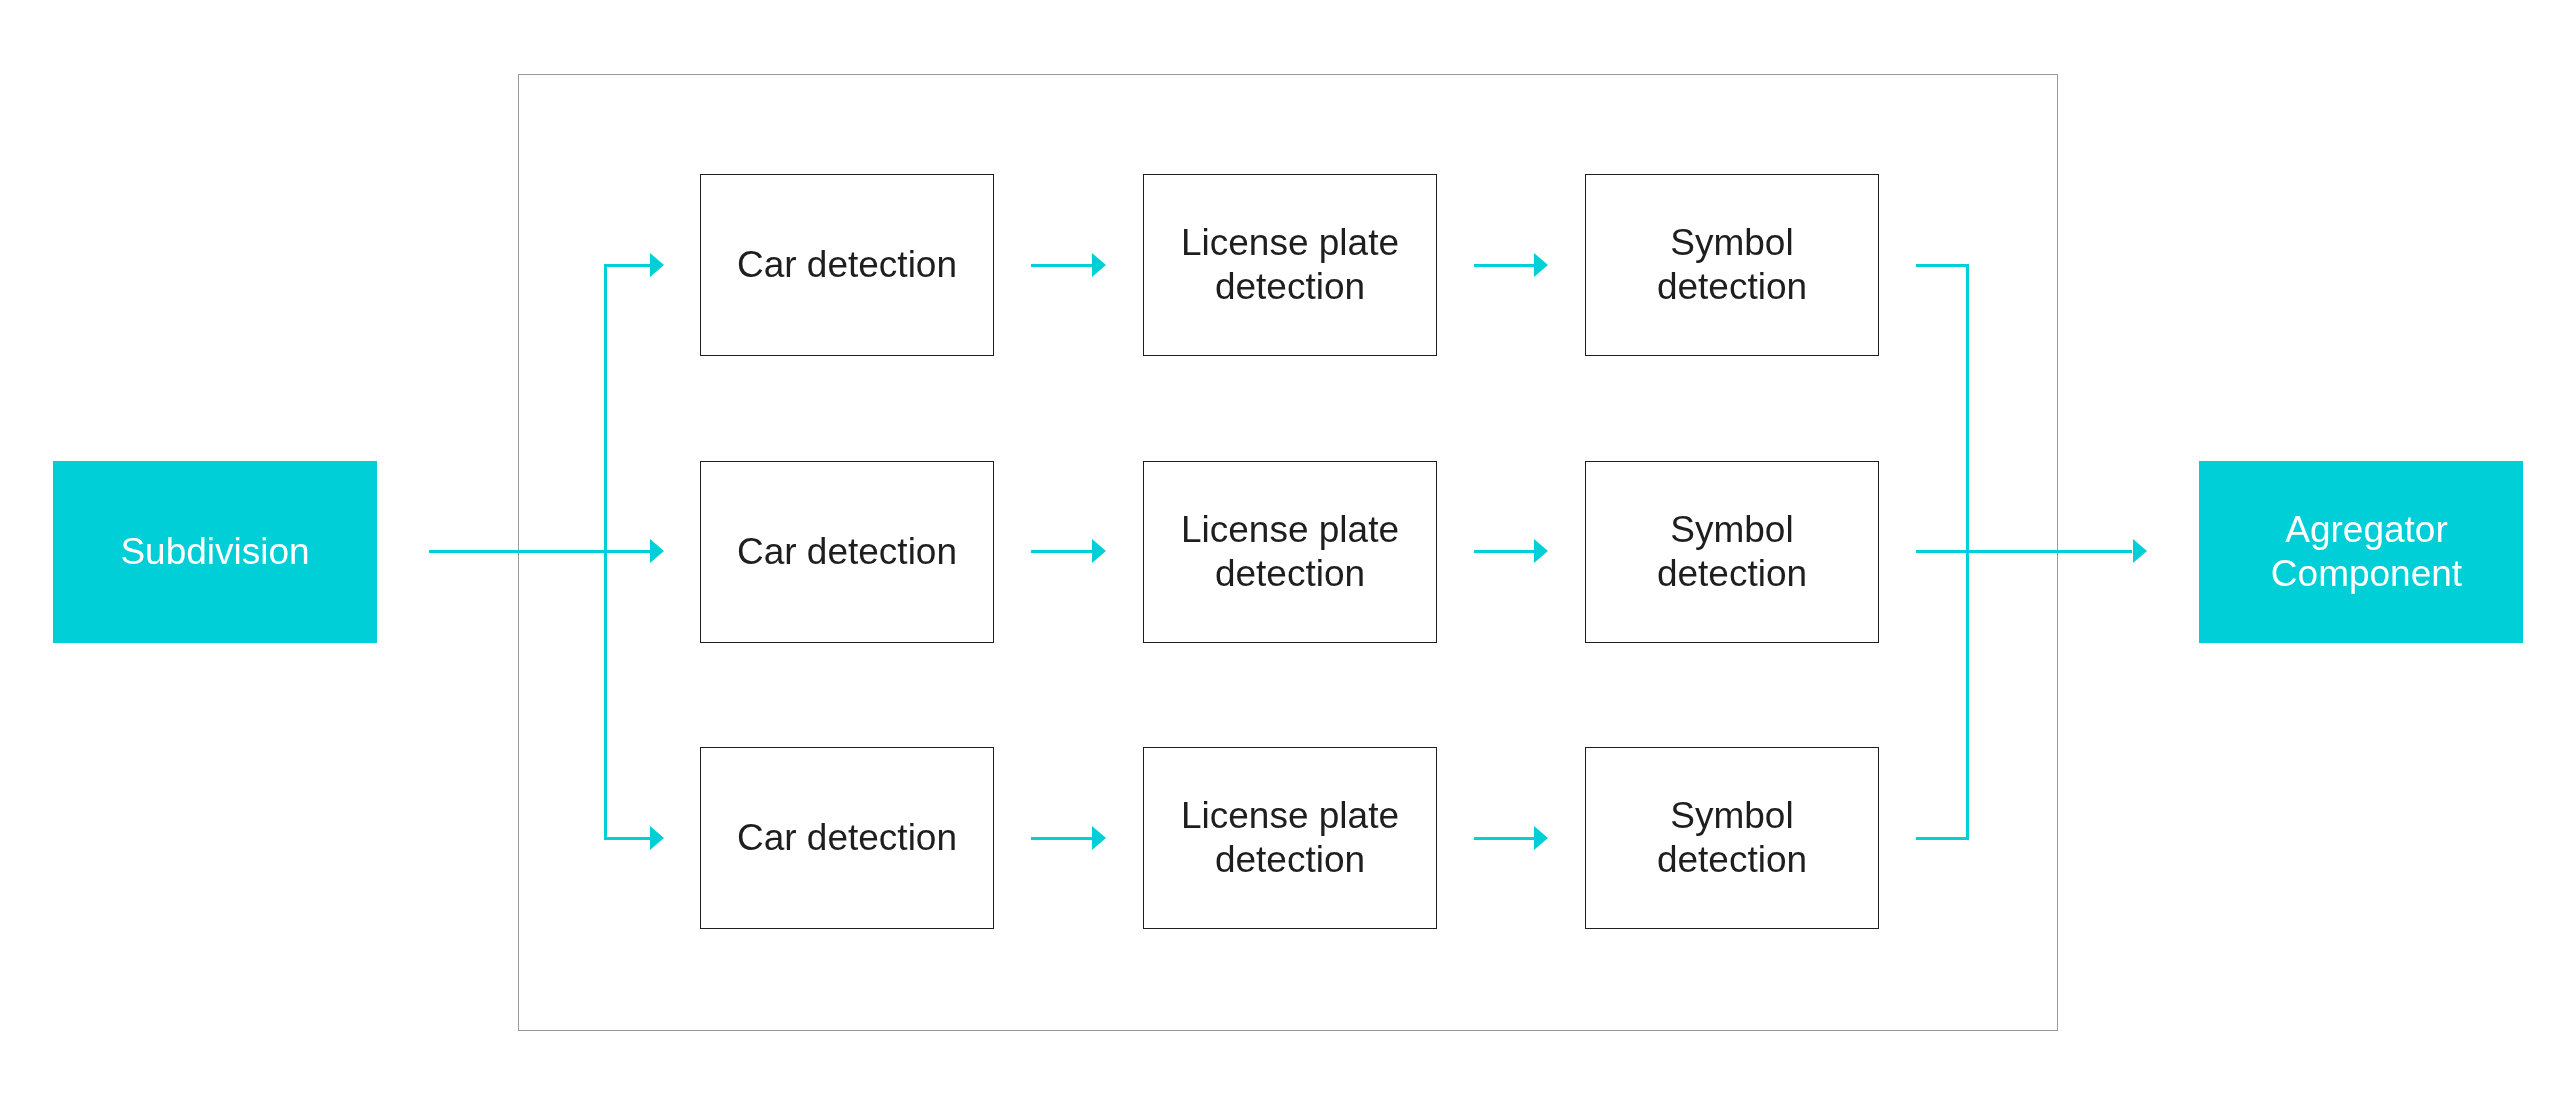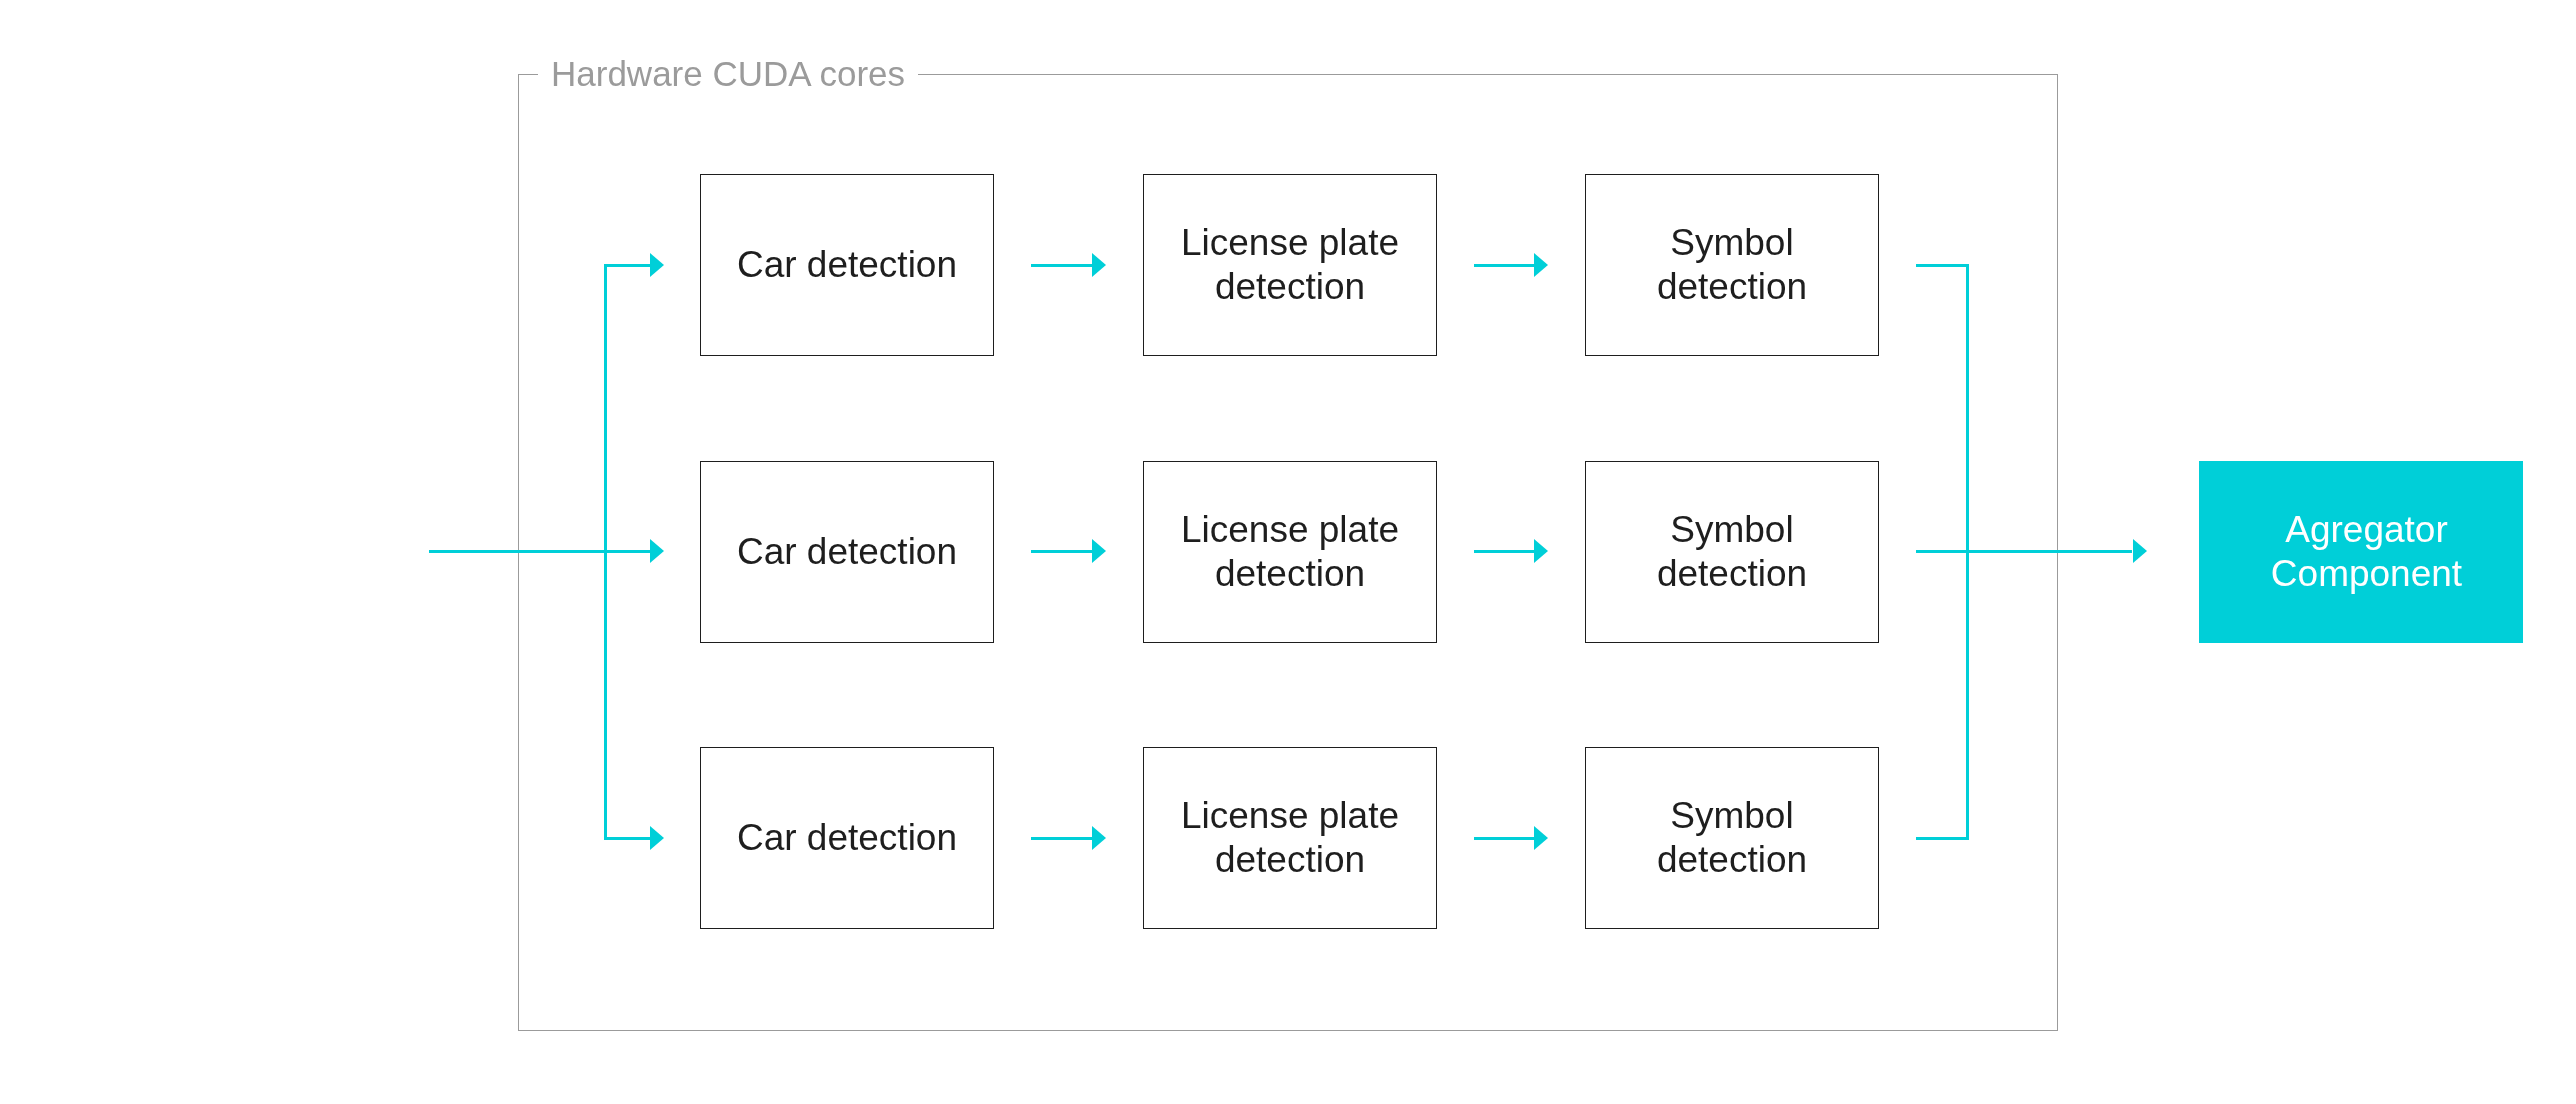--- a/index.html
+++ b/index.html
@@ -66,23 +66,23 @@
     border-style: solid;
     border-width: 12px 0 12px 14px;
     border-color: transparent transparent transparent var(--accent);
   }
 </style>
 </head>
 <body>
 
 <div class="canvas">
 
+  <div class="node filled" style="left:53px; top:461px; width:324px; height:182px;">Subdivision</div>
 
   <div class="group" style="left:518px; top:74px; width:1540px; height:957px;"></div>
-  <div class="group-label" style="left:538px; top:74px;">Hardware CUDA cores</div>
 
   <div class="node outlined" style="left:700px; top:174px; width:294px; height:182px;">Car detection</div>
   <div class="node outlined" style="left:1143px; top:174px; width:294px; height:182px;">License plate
 detection</div>
   <div class="node outlined" style="left:1585px; top:174px; width:294px; height:182px;">Symbol
 detection</div>
 
   <div class="node outlined" style="left:700px; top:461px; width:294px; height:182px;">Car detection</div>
   <div class="node outlined" style="left:1143px; top:461px; width:294px; height:182px;">License plate
 detection</div>

